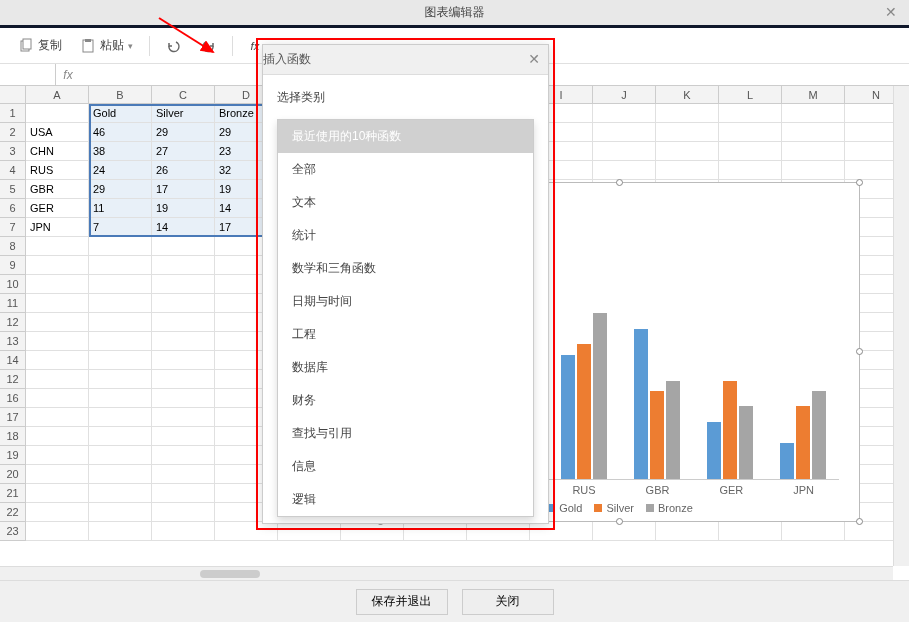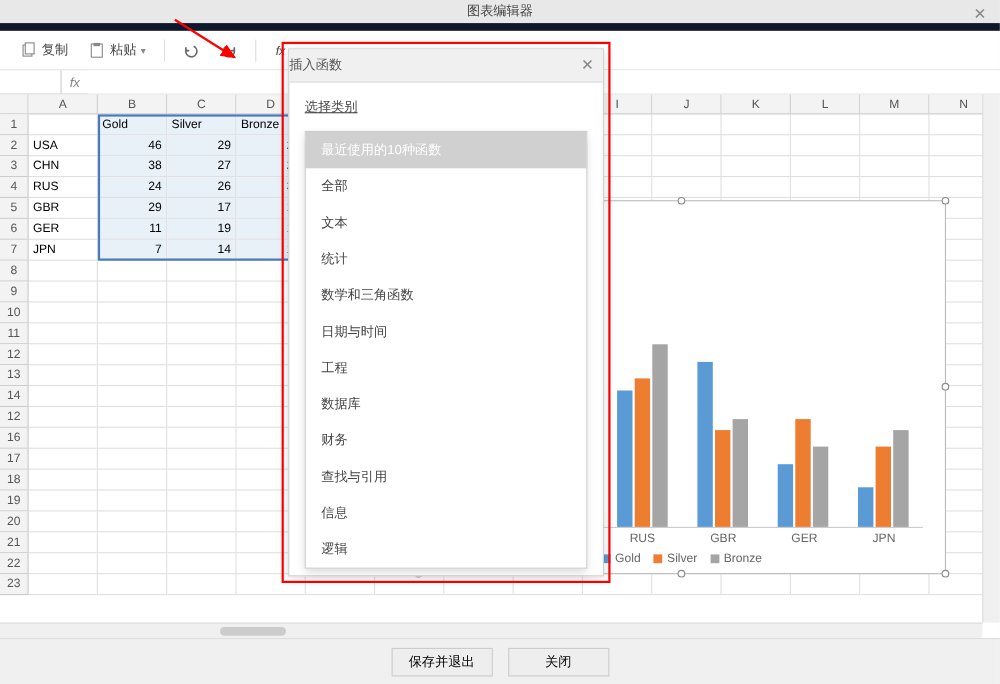--- a/index.html
+++ b/index.html
@@ -1,19 +1,19 @@
 <!DOCTYPE html>
 <html><head>
 <meta charset="utf-8">
 <style>
 * { box-sizing: border-box; margin: 0; padding: 0; font-family: "Microsoft YaHei", Arial, sans-serif; }
 body { width: 909px; height: 622px; background: #f0f0f0; position: relative; overflow: hidden; }
 
 
-.titlebar { height: 28px; background: #e8e8e8; display: flex; align-items: center; justify-content: center; position: relative; border-bottom: 7px solid #0f172a; }
+.titlebar { height: 28px; background: #e8e8e8; display: flex; align-items: center; justify-content: center; position: relative; border-bottom: 3px solid #0f172a; }
 .titlebar-title { font-size: 12px; color: #444; }
 .titlebar-close { position: absolute; right: 8px; top: 4px; width: 16px; height: 16px; cursor: pointer; color: #888; font-size: 14px; }
 
 
 .toolbar { height: 36px; background: #fff; display: flex; align-items: center; padding: 0 12px; gap: 6px; border-bottom: 1px solid #e0e0e0; }
 .tb-btn { display: flex; align-items: center; gap: 4px; font-size: 12px; color: #444; padding: 4px 6px; cursor: pointer; border-radius: 3px; }
 .tb-icon { width: 16px; height: 16px; display: inline-flex; align-items: center; justify-content: center; }
 .tb-sep { width: 1px; height: 20px; background: #ddd; margin: 0 4px; }
 .fx-btn { position: relative; }
 .fx-btn svg { width: 18px; height: 18px; }
@@ -26,21 +26,21 @@
 
 
 .sheet-area { position: absolute; top: 86px; left: 0; right: 0; bottom: 42px; background: #fff; overflow: hidden; }
 .grid { position: relative; }
 .col-headers { display: flex; height: 18px; }
 .corner { width: 26px; background: #f3f3f3; border-right: 1px solid #ccc; border-bottom: 1px solid #ccc; }
 .col-h { width: 63px; background: #f3f3f3; border-right: 1px solid #ccc; border-bottom: 1px solid #ccc; font-size: 11px; color: #555; text-align: center; line-height: 18px; }
 .row { display: flex; height: 19px; }
 .row-h { width: 26px; background: #f3f3f3; border-right: 1px solid #ccc; border-bottom: 1px solid #ccc; font-size: 11px; color: #555; text-align: center; line-height: 19px; }
 .cell { width: 63px; border-right: 1px solid #e0e0e0; border-bottom: 1px solid #e0e0e0; font-size: 11px; padding: 0 4px; line-height: 19px; overflow: hidden; white-space: nowrap; }
-.cell.num { text-align: right; }
+.cell.num { text-align: left; }
 .sel { background: #e8f0f8; }
 .sel-border { position: absolute; border: 2px solid #4a7ab8; pointer-events: none; }
 
 
 .chart-obj { position: absolute; left: 380px; top: 96px; width: 480px; height: 340px; background: #fff; border: 1px solid #bbb; }
 .chart-handle { position: absolute; width: 7px; height: 7px; background: #fff; border: 1px solid #888; border-radius: 50%; }
 .chart-title { text-align: left; font-size: 16px; color: #15803d; padding: 8px 0; font-style: italic; }
 .chart-body { position: relative; height: 260px; margin: 0 20px; }
 .bars-container { display: flex; height: 100%; align-items: flex-end; justify-content: space-around; border-bottom: 1px solid #ccc; }
 .bar-group { display: flex; gap: 2px; align-items: flex-end; height: 100%; }
@@ -52,21 +52,21 @@
 .legend { display: flex; justify-content: center; gap: 12px; font-size: 11px; color: #666; margin-top: 6px; }
 .legend-item { display: flex; align-items: center; gap: 4px; }
 .legend-sw { width: 8px; height: 8px; }
 
 
 .dialog-wrap { position: absolute; left: 256px; top: 38px; width: 299px; height: 492px; border: 2px solid red; background: transparent; z-index: 10; }
 .dialog { position: absolute; left: 4px; top: 4px; right: 4px; bottom: 4px; background: #fff; border: 1px solid #ccc; box-shadow: 0 2px 10px rgba(0,0,0,.15); display: flex; flex-direction: column; }
 .dlg-title { height: 30px; background: #f0f0f0; display: flex; align-items: center; position: relative; font-size: 12px; color: #555; border-bottom: 1px solid #ddd; }
 .dlg-close { position: absolute; right: 8px; top: 6px; cursor: pointer; color: #888; font-size: 14px; }
 .dlg-body { flex: 1; padding: 14px 14px 0; }
-.dlg-label { font-size: 12px; color: #444; margin-bottom: 24px; text-decoration: underline; }
+.dlg-label { font-size: 12px; color: #444; margin-bottom: 24px; }
 .dlg-select { width: 100%; height: 24px; border: 1px solid #ccc; font-size: 12px; padding: 0 6px; background: #fff; position: relative; display:flex; align-items:center; justify-content:space-between; cursor:pointer; }
 .dropdown { position: absolute; left: 14px; right: 14px; top: 74px; background: #fff; border: 1px solid #ccc; box-shadow: 0 4px 8px rgba(0,0,0,.15); z-index: 20; }
 .dd-item { padding: 8px 14px; font-size: 12px; color: #444; cursor: pointer; }
 .dd-item.active { background: #d0d0d0; color: #fff; }
 .dlg-footer { height: 48px; display: flex; align-items: center; justify-content: center; gap: 12px; }
 .dlg-btn { width: 80px; height: 24px; background: #eee; border: 1px solid #ccc; font-size: 12px; cursor: pointer; }
 
 
 .bottom-bar { position: absolute; bottom: 0; left: 0; right: 0; height: 42px; background: #f0f0f0; display: flex; align-items: center; justify-content: center; gap: 14px; border-top: 1px solid #ddd; }
 .bottom-btn { width: 92px; height: 26px; background: #eee; border: 1px solid #ccc; font-size: 12px; cursor: pointer; }

